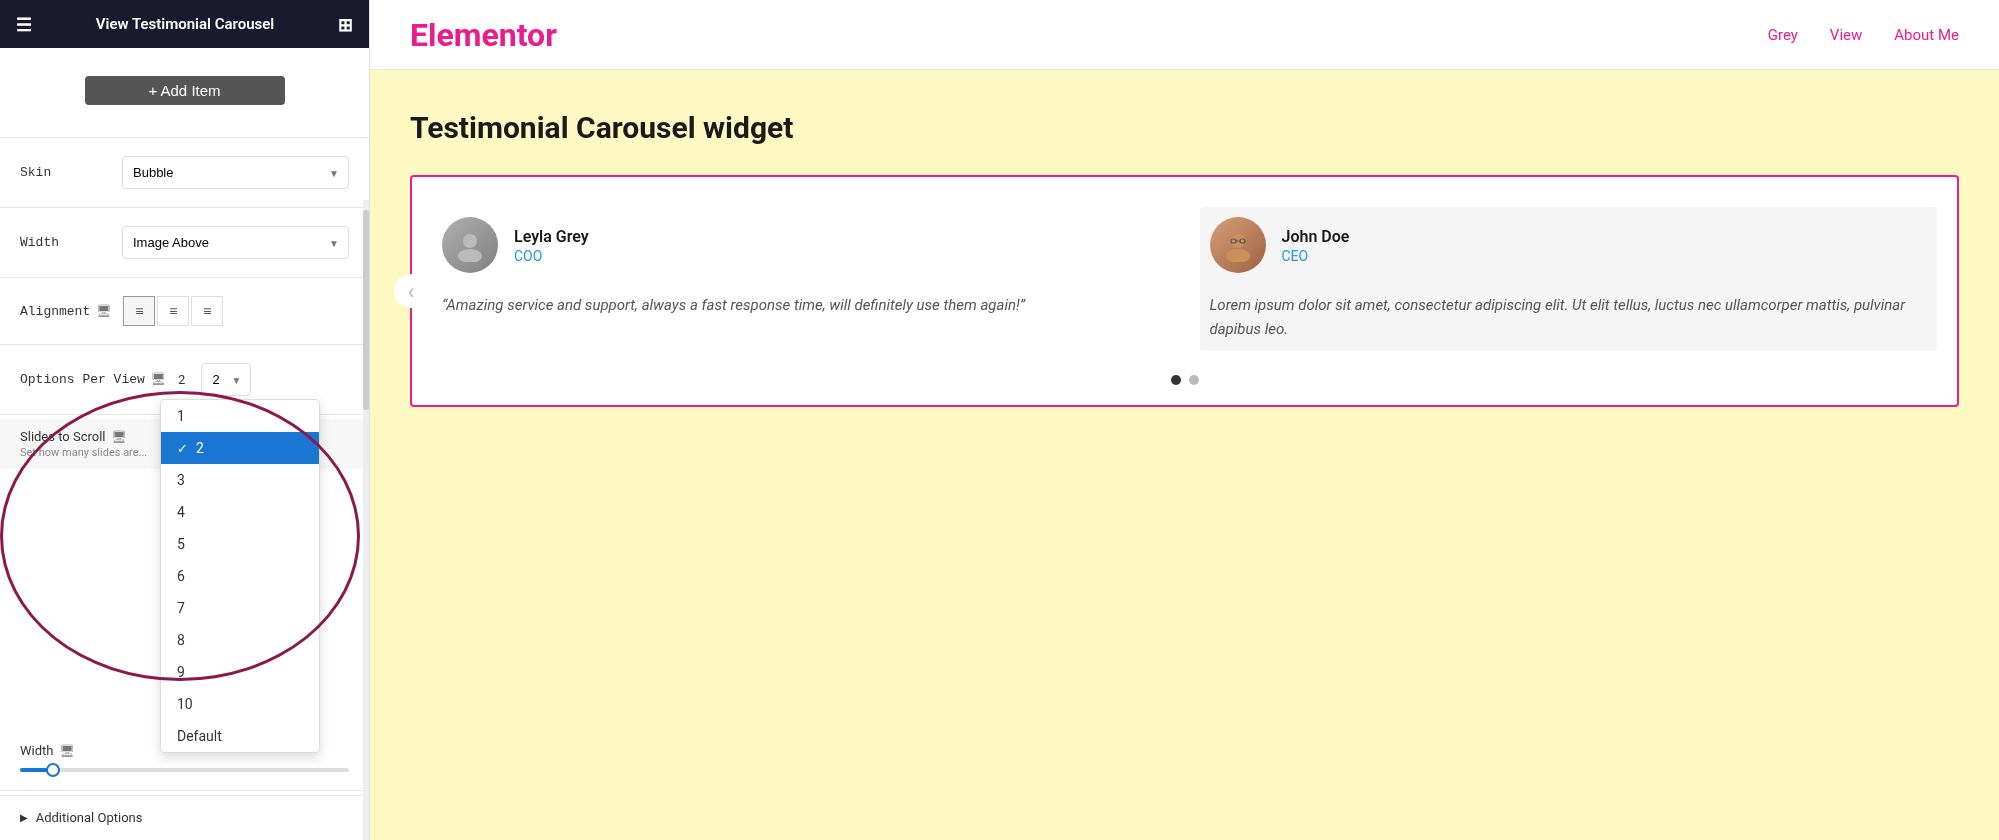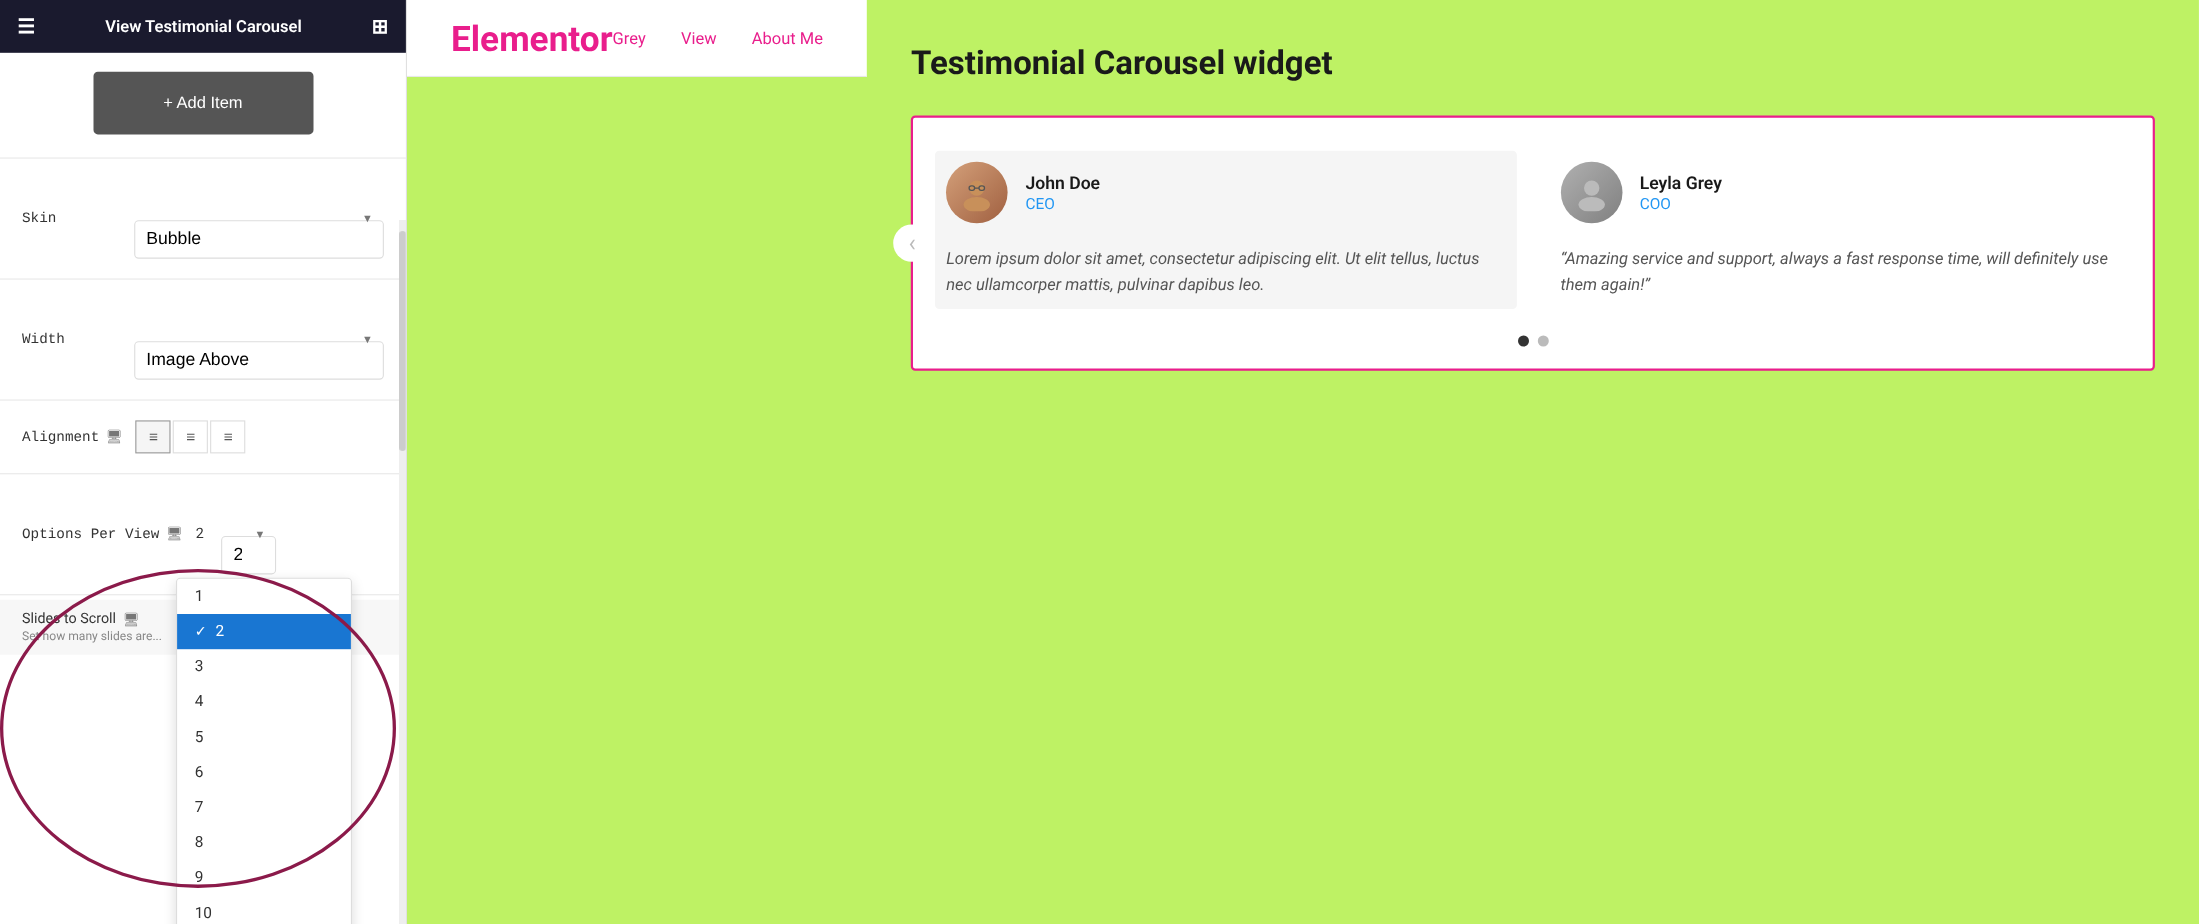--- a/index.html
+++ b/index.html
@@ -35,26 +35,26 @@
       flex: 1;
       overflow-y: auto;
       padding: 0;
     }
 
     .add-item-btn {
       display: flex;
       align-items: center;
       justify-content: center;
       gap: 8px;
-      margin: 1px auto;
+      margin: 12px auto;
       background: #555;
       color: #fff;
       border: none;
       border-radius: 4px;
-      padding: 20px 40px;
+      padding: 6px 40px;
       font-size: 15px;
       font-weight: 500;
       cursor: pointer;
       width: 200px;
     }
 
     .divider { height: 1px; background: #e8e8e8; margin: 4px 0; }
 
     .setting-row {
       display: flex;
@@ -75,25 +75,24 @@
 
     .select-wrapper {
       position: relative;
       flex: 1;
     }
     .select-wrapper select {
       width: 100%;
       padding: 8px 30px 8px 10px;
       border: 1px solid #ddd;
       border-radius: 4px;
-      font-size: 16px;
+      font-size: 13px;
       appearance: none;
       background: #fff;
       cursor: pointer;
-      margin-top: 38px;
     }
     .select-arrow {
       position: absolute;
       right: 10px;
       top: 50%;
       transform: translateY(-50%);
       pointer-events: none;
       color: #777;
       font-size: 10px;
     }
@@ -248,23 +247,23 @@
       height: 200px;
       background: #ccc;
       border-radius: 3px;
       position: absolute;
       top: 10px;
     }
 
     
     .main-content {
       flex: 1;
-      background: #bef264;
-      display: flex;
-      flex-direction: row;
+      background: #fef9c3;
+      display: flex;
+      flex-direction: column;
       overflow: hidden;
     }
 
     
     .top-nav {
       background: #fff;
       border-bottom: 1px solid #e8e8e8;
       display: flex;
       align-items: center;
       justify-content: space-between;
@@ -578,57 +577,57 @@
   </div>
 
   <div class="page-content">
     <h1 class="page-title">Testimonial Carousel widget</h1>
 
     <div class="carousel-widget">
 
       <div class="carousel-nav-left">‹</div>
 
       <div class="carousel-slides">
+
+        <div class="testimonial-card">
+          <div class="testimonial-header">
+            <div class="avatar avatar-leyla">
+
+              <svg width="34" height="34" viewBox="0 0 34 34" fill="none" xmlns="http://www.w3.org/2000/svg">
+                <circle cx="17" cy="13" r="7" fill="#bbb"></circle>
+                <ellipse cx="17" cy="28" rx="12" ry="7" fill="#bbb"></ellipse>
+              </svg>
+            </div>
+            <div class="testimonial-author">
+              <h3>Leyla Grey</h3>
+              <div class="role">COO</div>
+            </div>
+          </div>
+          <p class="testimonial-text">“Amazing service and support, always a fast response time, will definitely use them again!”</p>
+        </div>
 
         <div class="testimonial-card second-card">
           <div class="testimonial-header">
             <div class="avatar avatar-john">
               <svg width="34" height="34" viewBox="0 0 34 34" fill="none" xmlns="http://www.w3.org/2000/svg">
                 <circle cx="17" cy="13" r="7" fill="#c8905a"></circle>
                 <ellipse cx="17" cy="28" rx="12" ry="7" fill="#c8905a"></ellipse>
 
                 <rect x="10" y="11" width="5" height="4" rx="2" fill="none" stroke="#555" stroke-width="1.2"></rect>
                 <rect x="19" y="11" width="5" height="4" rx="2" fill="none" stroke="#555" stroke-width="1.2"></rect>
                 <line x1="15" y1="13" x2="19" y2="13" stroke="#555" stroke-width="1.2"></line>
               </svg>
             </div>
             <div class="testimonial-author">
               <h3>John Doe</h3>
               <div class="role">CEO</div>
             </div>
           </div>
           <p class="testimonial-text">Lorem ipsum dolor sit amet, consectetur adipiscing elit. Ut elit tellus, luctus nec ullamcorper mattis, pulvinar dapibus leo.</p>
         </div>
-
-        <div class="testimonial-card">
-          <div class="testimonial-header">
-            <div class="avatar avatar-leyla">
-
-              <svg width="34" height="34" viewBox="0 0 34 34" fill="none" xmlns="http://www.w3.org/2000/svg">
-                <circle cx="17" cy="13" r="7" fill="#bbb"></circle>
-                <ellipse cx="17" cy="28" rx="12" ry="7" fill="#bbb"></ellipse>
-              </svg>
-            </div>
-            <div class="testimonial-author">
-              <h3>Leyla Grey</h3>
-              <div class="role">COO</div>
-            </div>
-          </div>
-          <p class="testimonial-text">“Amazing service and support, always a fast response time, will definitely use them again!”</p>
-        </div>
       </div>
 
       <div class="carousel-dots">
         <div class="dot active"></div>
         <div class="dot"></div>
       </div>
     </div>
   </div>
 </div>
 

